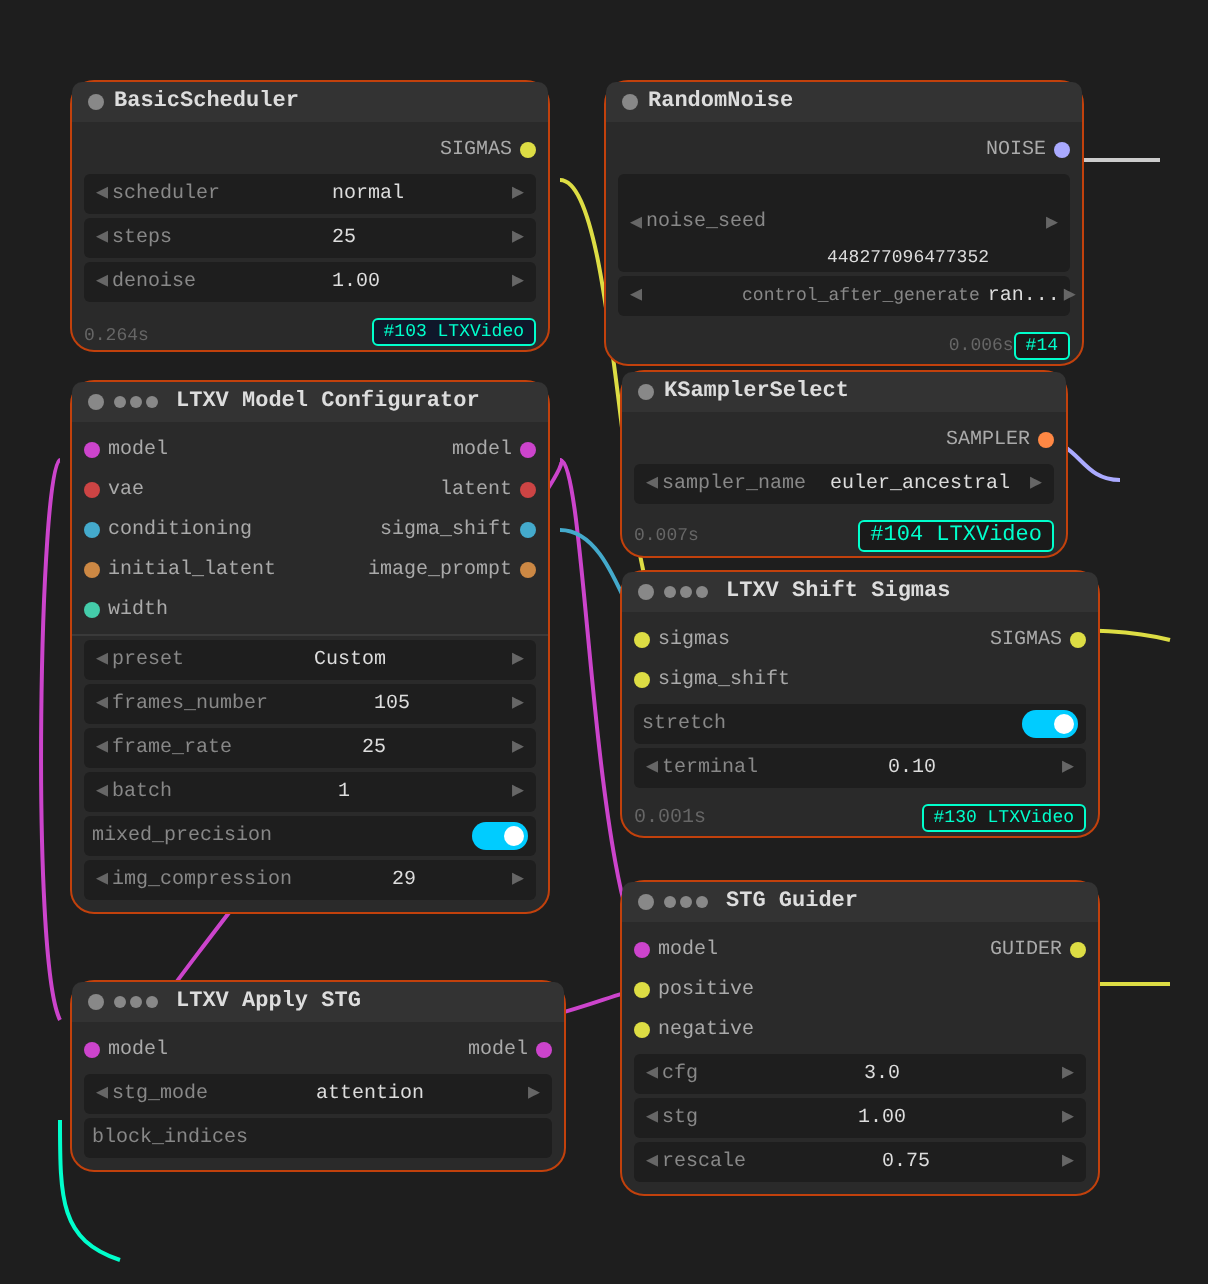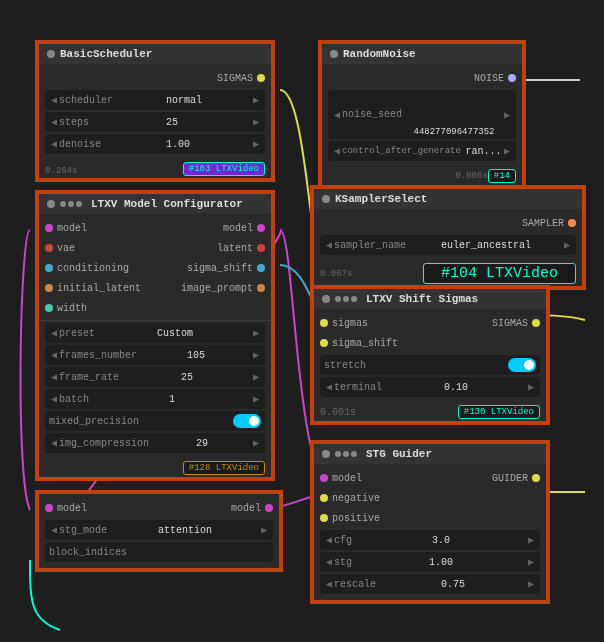--- a/index.html
+++ b/index.html
@@ -26,22 +26,22 @@
       position: absolute;
       top: 0; left: 0;
       width: 100%; height: 100%;
       pointer-events: none;
       z-index: 0;
     }
 
     .node {
       position: absolute;
       background: #2a2a2a;
-      border: 4px solid #c2410c;
-      border-radius: 0;
+      border: 1px solid #c2410c;
+      border-radius: 12px;
       min-width: 130px;
       z-index: 1;
     }
 
     .node-header {
       display: flex;
       align-items: center;
       padding: 4px 8px;
       gap: 5px;
       font-size: 11px;
@@ -231,43 +231,43 @@
       <div class="control-row">
         <span class="ctrl-arrow">◀</span>
         <span class="ctrl-label">denoise</span>
         <span class="ctrl-value">1.00</span>
         <span class="ctrl-arrow">▶</span>
       </div>
     </div>
 
     <div style="position:relative; padding:2px 6px; display:flex; justify-content:space-between; align-items:flex-end;">
       <span style="font-size:9px;color:#666;">0.264s</span>
-      <span style="background:#6d28d9;border:1px solid #00ffcc;color:#00ffcc;font-size:9px;padding:1px 5px;border-radius:3px;">#103 LTXVideo</span>
-    </div>
-  </div>
-
-  <div class="node" style="left:318px; top:40px; width:208px;">
+      <span style="background:#0f172a;border:1px solid #00ffcc;color:#00ffcc;font-size:9px;padding:1px 5px;border-radius:3px;">#103 LTXVideo</span>
+    </div>
+  </div>
+
+  <div class="node" style="left:302px; top:40px; width:240px;">
     <div class="node-header">
       <div class="node-dot" style="background:#888;"></div>
       <span class="node-title-text">RandomNoise</span>
     </div>
     <div class="node-body">
       <div class="node-row" style="justify-content:flex-end;">
         <span class="row-label-right">NOISE</span>
         <div class="port-right" style="background:#aaaaff;"></div>
       </div>
       <div class="control-row">
         <span class="ctrl-arrow">◀</span>
         <span class="ctrl-label">noise_seed</span>
         <span class="ctrl-value" style="font-size:9px;margin-top:35px;">448277096477352</span>
         <span class="ctrl-arrow">▶</span>
       </div>
       <div class="control-row">
         <span class="ctrl-arrow">◀</span>
-        <span class="ctrl-label" style="font-size:9px;">control_after_generate</span>
+        <span class="ctrl-label" style="font-size:9px;margin-left:48px;">control_after_generate</span>
         <span class="ctrl-value">ran...</span>
         <span class="ctrl-arrow">▶</span>
       </div>
     </div>
     <div style="padding:2px 6px; display:flex; justify-content:flex-end; align-items:center;">
       <span style="font-size:9px;color:#666;">0.006s</span>
       <span style="background:#1a1a1a;border:1px solid #00ffcc;color:#00ffcc;font-size:9px;padding:1px 5px;border-radius:3px;">#14</span>
     </div>
   </div>
 
@@ -352,45 +352,42 @@
         <div class="toggle-on"></div>
       </div>
 
       <div class="control-row">
         <span class="ctrl-arrow">◀</span>
         <span class="ctrl-label">img_compression</span>
         <span class="ctrl-value">29</span>
         <span class="ctrl-arrow">▶</span>
       </div>
     </div>
-    <div style="padding:2px 6px; display:flex; justify-content:flex-end; align-items:center;">
-      <span style="background:#1a1a1a;border:1px solid #cc8800;color:#cc8800;font-size:9px;padding:1px 5px;border-radius:3px;">#128 LTXVideo</span>
-    </div>
-  </div>
-
-  <div class="node" style="left:310px; top:185px; width:276px;">
+  </div>
+
+  <div class="node" style="left:310px; top:185px; width:224px;">
     <div class="node-header">
       <div class="node-dot" style="background:#888;"></div>
       <span class="node-title-text">KSamplerSelect</span>
     </div>
     <div class="node-body">
       <div class="node-row" style="justify-content:flex-start;">
         <span class="row-label-right">SAMPLER</span>
         <div class="port-right" style="background:#ff8844;"></div>
       </div>
       <div class="control-row">
         <span class="ctrl-arrow">◀</span>
         <span class="ctrl-label">sampler_name</span>
         <span class="ctrl-value">euler_ancestral</span>
         <span class="ctrl-arrow">▶</span>
       </div>
     </div>
     <div style="padding:2px 6px; display:flex; justify-content:space-between; align-items:center;">
       <span style="font-size:9px;color:#666;">0.007s</span>
-      <span style="background:#1a1a1a;border:1px solid #00ffcc;color:#00ffcc;font-size:15px;padding:1px 17px;border-radius:3px;">#104 LTXVideo</span>
+      <span style="background:#1a1a1a;border:1px solid #00ffcc;color:#00ffcc;font-size:11px;padding:1px 5px;border-radius:3px;">#104 LTXVideo</span>
     </div>
   </div>
 
   <div class="node" style="left:310px; top:285px; width:240px;">
     <div class="node-header">
       <div class="node-dot" style="background:#888;"></div>
       <div class="triple-dots">
         <span style="background:#888;width:6px;height:6px;border-radius:50%;display:block;"></span>
         <span style="background:#888;width:6px;height:6px;border-radius:50%;display:block;"></span>
         <span style="background:#888;width:6px;height:6px;border-radius:50%;display:block;"></span>
@@ -444,26 +441,26 @@
 
       <div class="node-row">
         <div class="port-left" style="background:#cc44cc;"></div>
         <span class="row-label">model</span>
         <span class="row-label-right">GUIDER</span>
         <div class="port-right" style="background:#dddd44;"></div>
       </div>
 
       <div class="node-row">
         <div class="port-left" style="background:#dddd44;"></div>
+        <span class="row-label">positive</span>
+      </div>
+
+      <div class="node-row">
+        <div class="port-left" style="background:#dddd44;"></div>
         <span class="row-label">negative</span>
-      </div>
-
-      <div class="node-row">
-        <div class="port-left" style="background:#dddd44;"></div>
-        <span class="row-label">positive</span>
       </div>
 
       <div class="control-row">
         <span class="ctrl-arrow">◀</span>
         <span class="ctrl-label">cfg</span>
         <span class="ctrl-value">3.0</span>
         <span class="ctrl-arrow">▶</span>
       </div>
 
       <div class="control-row">
@@ -476,20 +473,29 @@
       <div class="control-row">
         <span class="ctrl-arrow">◀</span>
         <span class="ctrl-label">rescale</span>
         <span class="ctrl-value">0.75</span>
         <span class="ctrl-arrow">▶</span>
       </div>
     </div>
   </div>
 
   <div class="node" style="left:35px; top:490px; width:248px;">
+    <div class="node-header">
+      <div class="node-dot" style="background:#888;"></div>
+      <div class="triple-dots">
+        <span style="background:#888;width:6px;height:6px;border-radius:50%;display:block;"></span>
+        <span style="background:#888;width:6px;height:6px;border-radius:50%;display:block;"></span>
+        <span style="background:#888;width:6px;height:6px;border-radius:50%;display:block;"></span>
+      </div>
+      <span class="node-title-text">LTXV Apply STG</span>
+    </div>
     <div class="node-body">
 
       <div class="node-row">
         <div class="port-left" style="background:#cc44cc;"></div>
         <span class="row-label">model</span>
         <span class="row-label-right">model</span>
         <div class="port-right" style="background:#cc44cc;"></div>
       </div>
 
       <div class="control-row">

